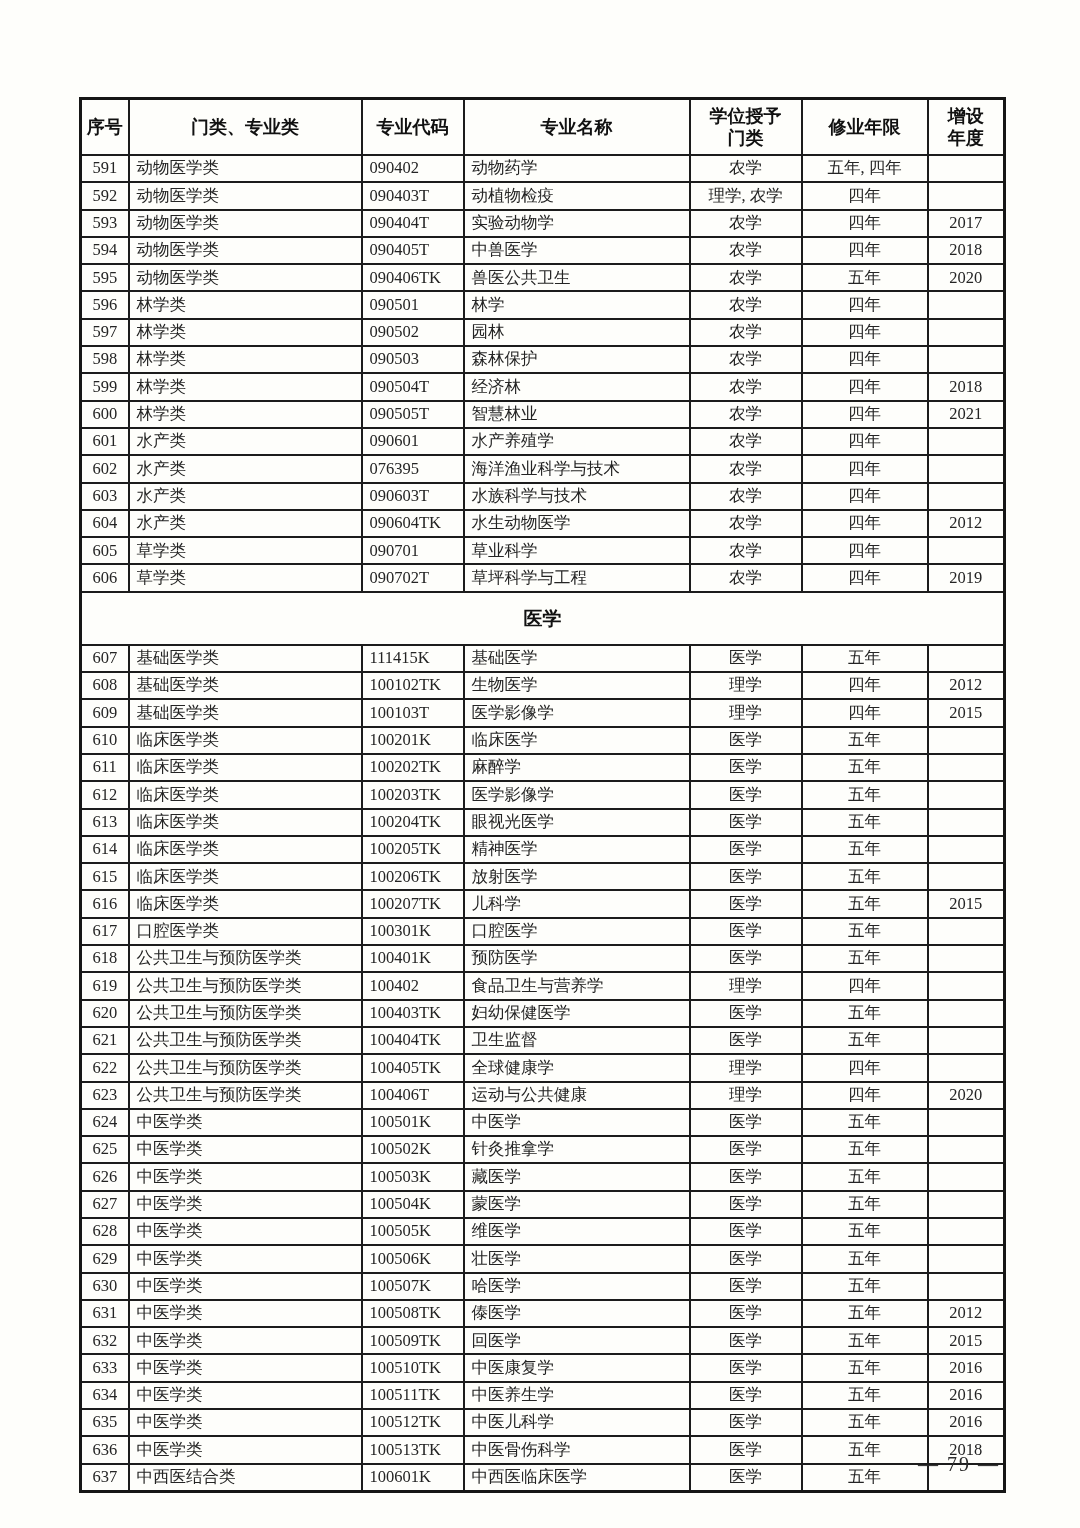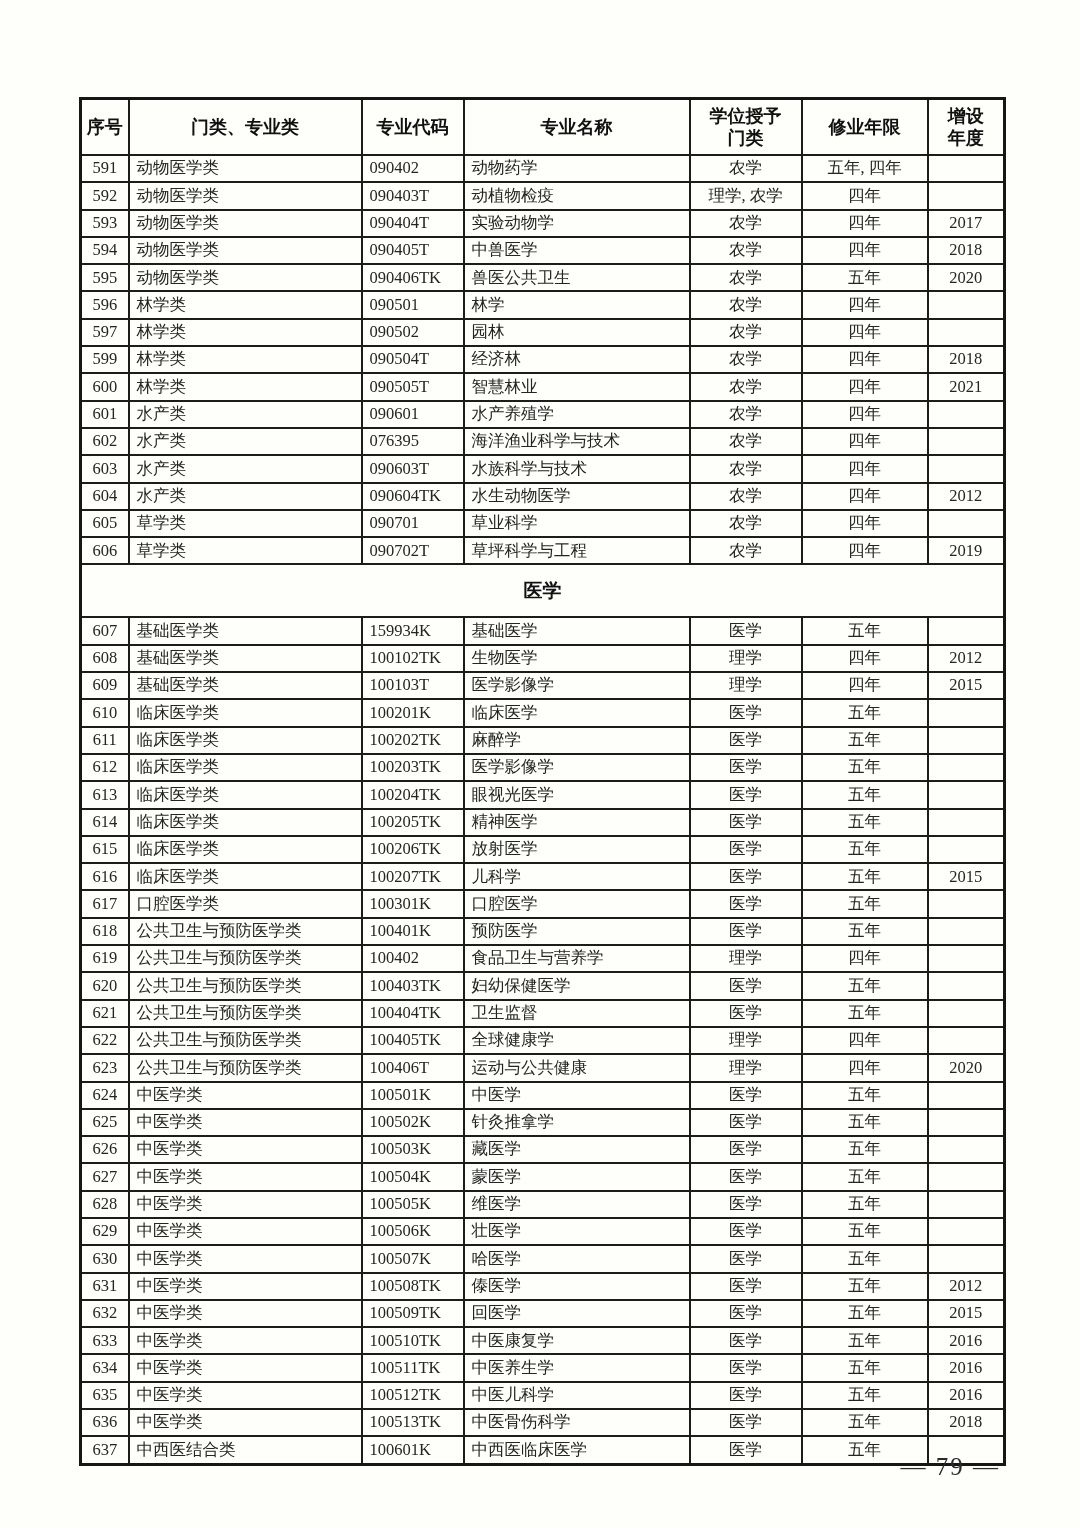--- a/index.html
+++ b/index.html
@@ -50,21 +50,21 @@
     text-align: center;
     font-weight: bold;
     font-size: 19px;
     height: 51px;
     color: #111;
   }
   .pageno {
     position: absolute;
     top: 1453px;
     right: 80px;
-    font-size: 25px;
+    font-size: 20px;
     letter-spacing: 2px;
     color: #2b2b2b;
     margin-left: 46px;
   }
 </style>
 </head>
 <body>
 
 <div class="sheet">
 
@@ -149,20 +149,29 @@
         <tr>
           <td class="c-no">597</td>
           <td class="c-category">林学类</td>
           <td class="c-code">090502</td>
           <td class="c-name">园林</td>
           <td class="c-degree">农学</td>
           <td class="c-years">四年</td>
           <td class="c-added"></td>
         </tr>
         <tr>
+          <td class="c-no">598</td>
+          <td class="c-category">林学类</td>
+          <td class="c-code">090503</td>
+          <td class="c-name">森林保护</td>
+          <td class="c-degree">农学</td>
+          <td class="c-years">四年</td>
+          <td class="c-added"></td>
+        </tr>
+        <tr>
           <td class="c-no">599</td>
           <td class="c-category">林学类</td>
           <td class="c-code">090504T</td>
           <td class="c-name">经济林</td>
           <td class="c-degree">农学</td>
           <td class="c-years">四年</td>
           <td class="c-added">2018</td>
         </tr>
         <tr>
           <td class="c-no">600</td>
@@ -226,21 +235,21 @@
           <td class="c-degree">农学</td>
           <td class="c-years">四年</td>
           <td class="c-added">2019</td>
         </tr>
         <tr>
           <td colspan="7" class="section">医学</td>
         </tr>
         <tr>
           <td class="c-no">607</td>
           <td class="c-category">基础医学类</td>
-          <td class="c-code">159934K</td>
+          <td class="c-code">111415K</td>
           <td class="c-name">基础医学</td>
           <td class="c-degree">医学</td>
           <td class="c-years">五年</td>
           <td class="c-added"></td>
         </tr>
         <tr>
           <td class="c-no">608</td>
           <td class="c-category">基础医学类</td>
           <td class="c-code">100102TK</td>
           <td class="c-name">生物医学</td>

